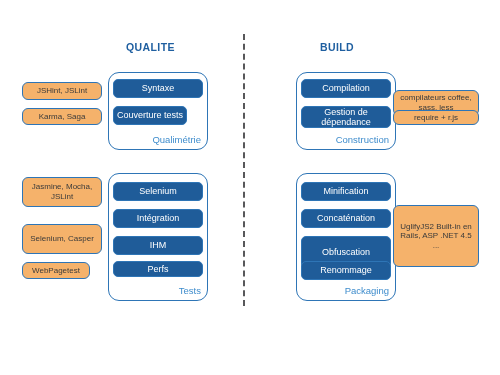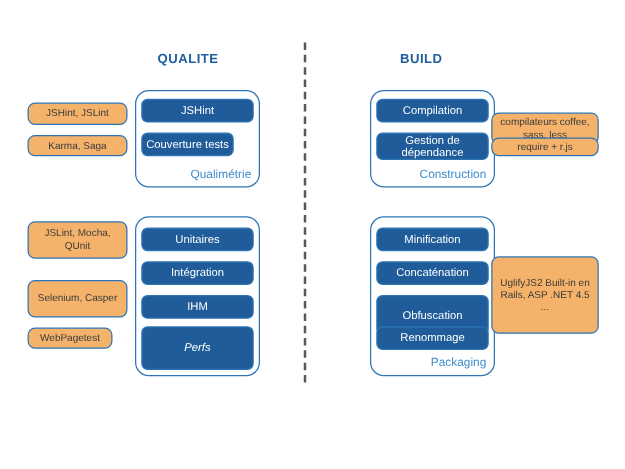--- a/index.html
+++ b/index.html
@@ -115,35 +115,35 @@
 
   <div id="divider"></div>
 
   <div class="group" id="group-qualimetrie">
     <div class="group-caption">Qualimétrie</div>
   </div>
 
   <div class="orange-box" style="left:22px; top:82px; width:80px; height:18px;">JSHint, JSLint</div>
   <div class="orange-box" style="left:22px; top:108px; width:80px; height:17px;">Karma, Saga</div>
 
-  <div class="blue-box" style="left:113px; top:79px; width:90px; height:19px;">JSHint</div>
+  <div class="blue-box" style="left:113px; top:79px; width:90px; height:19px;">Syntaxe</div>
   <div class="blue-box" style="left:113px; top:106px; width:74px; height:19px;">Couverture tests</div>
 
   <div class="group" id="group-tests">
     <div class="group-caption">Tests</div>
   </div>
 
-  <div class="orange-box" style="left:22px; top:177px; width:80px; height:30px;">JSLint, Mocha, QUnit</div>
+  <div class="orange-box" style="left:22px; top:177px; width:80px; height:30px;">Jasmine, Mocha, JSLint</div>
   <div class="orange-box" style="left:22px; top:224px; width:80px; height:30px;">Selenium, Casper</div>
   <div class="orange-box" style="left:22px; top:262px; width:68px; height:17px;">WebPagetest</div>
 
-  <div class="blue-box" style="left:113px; top:182px; width:90px; height:19px;">Unitaires</div>
+  <div class="blue-box" style="left:113px; top:182px; width:90px; height:19px;">Selenium</div>
   <div class="blue-box" style="left:113px; top:209px; width:90px; height:19px;">Intégration</div>
   <div class="blue-box" style="left:113px; top:236px; width:90px; height:19px;">IHM</div>
-  <div class="blue-box" style="left:113px; top:261px; width:90px; height:35px;font-style:italic;">Perfs</div>
+  <div class="blue-box" style="left:113px; top:261px; width:90px; height:16px;">Perfs</div>
 
   <div class="group" id="group-construction">
     <div class="group-caption">Construction</div>
   </div>
 
   <div class="blue-box" style="left:301px; top:79px; width:90px; height:19px;">Compilation</div>
   <div class="blue-box" style="left:301px; top:106px; width:90px; height:22px;">Gestion de dépendance</div>
 
   <div class="orange-box" style="left:393px; top:90px; width:86px; height:26px;">compilateurs coffee, sass, less</div>
   <div class="orange-box" style="left:393px; top:110px; width:86px; height:15px;">require + r.js</div>

